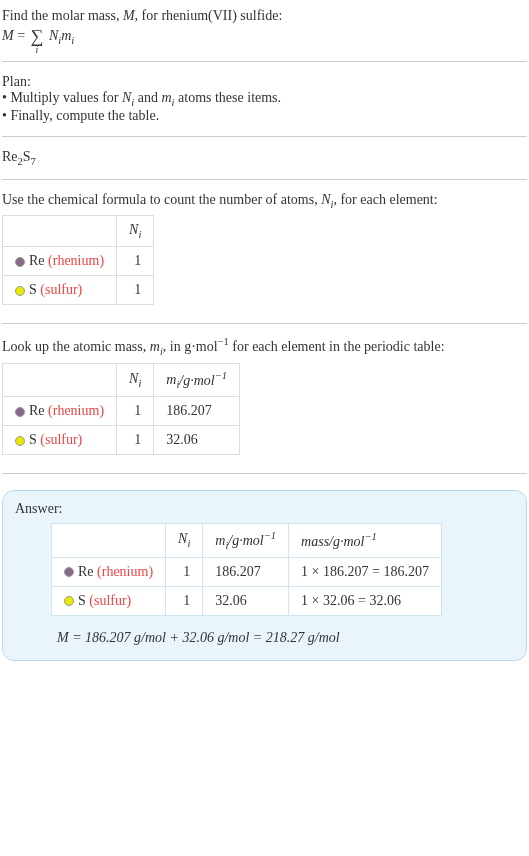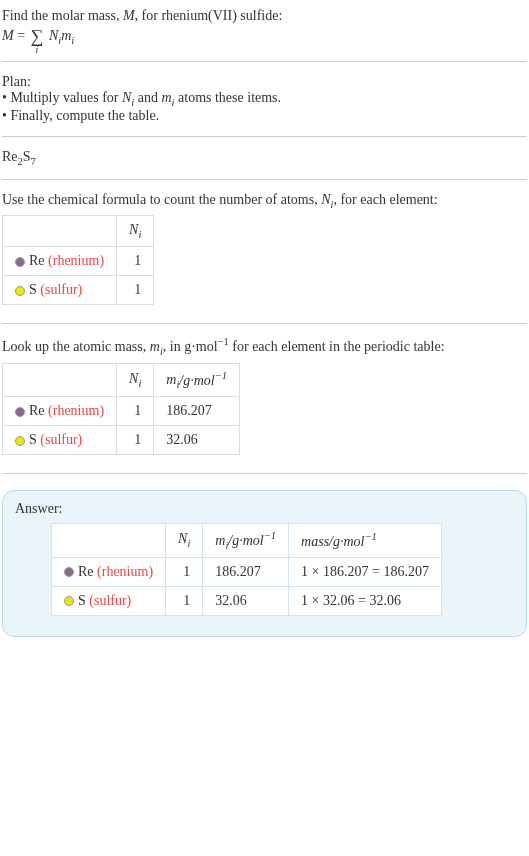--- a/index.html
+++ b/index.html
@@ -224,15 +224,16 @@
           <td>1 × 186.207 = 186.207</td>
         </tr>
         <tr>
           <td><span class="dot dot-s"></span><span class="element-label">S</span> <span class="element-paren">(sulfur)</span></td>
           <td class="num">1</td>
           <td>32.06</td>
           <td>1 × 32.06 = 32.06</td>
         </tr>
       </tbody>
         </table>
+      <div class="final-eq">M = 186.207 g/mol + 32.06 g/mol = 218.27 g/mol</div>
     </div>
   </div>
 </div>
 
 </body></html>

